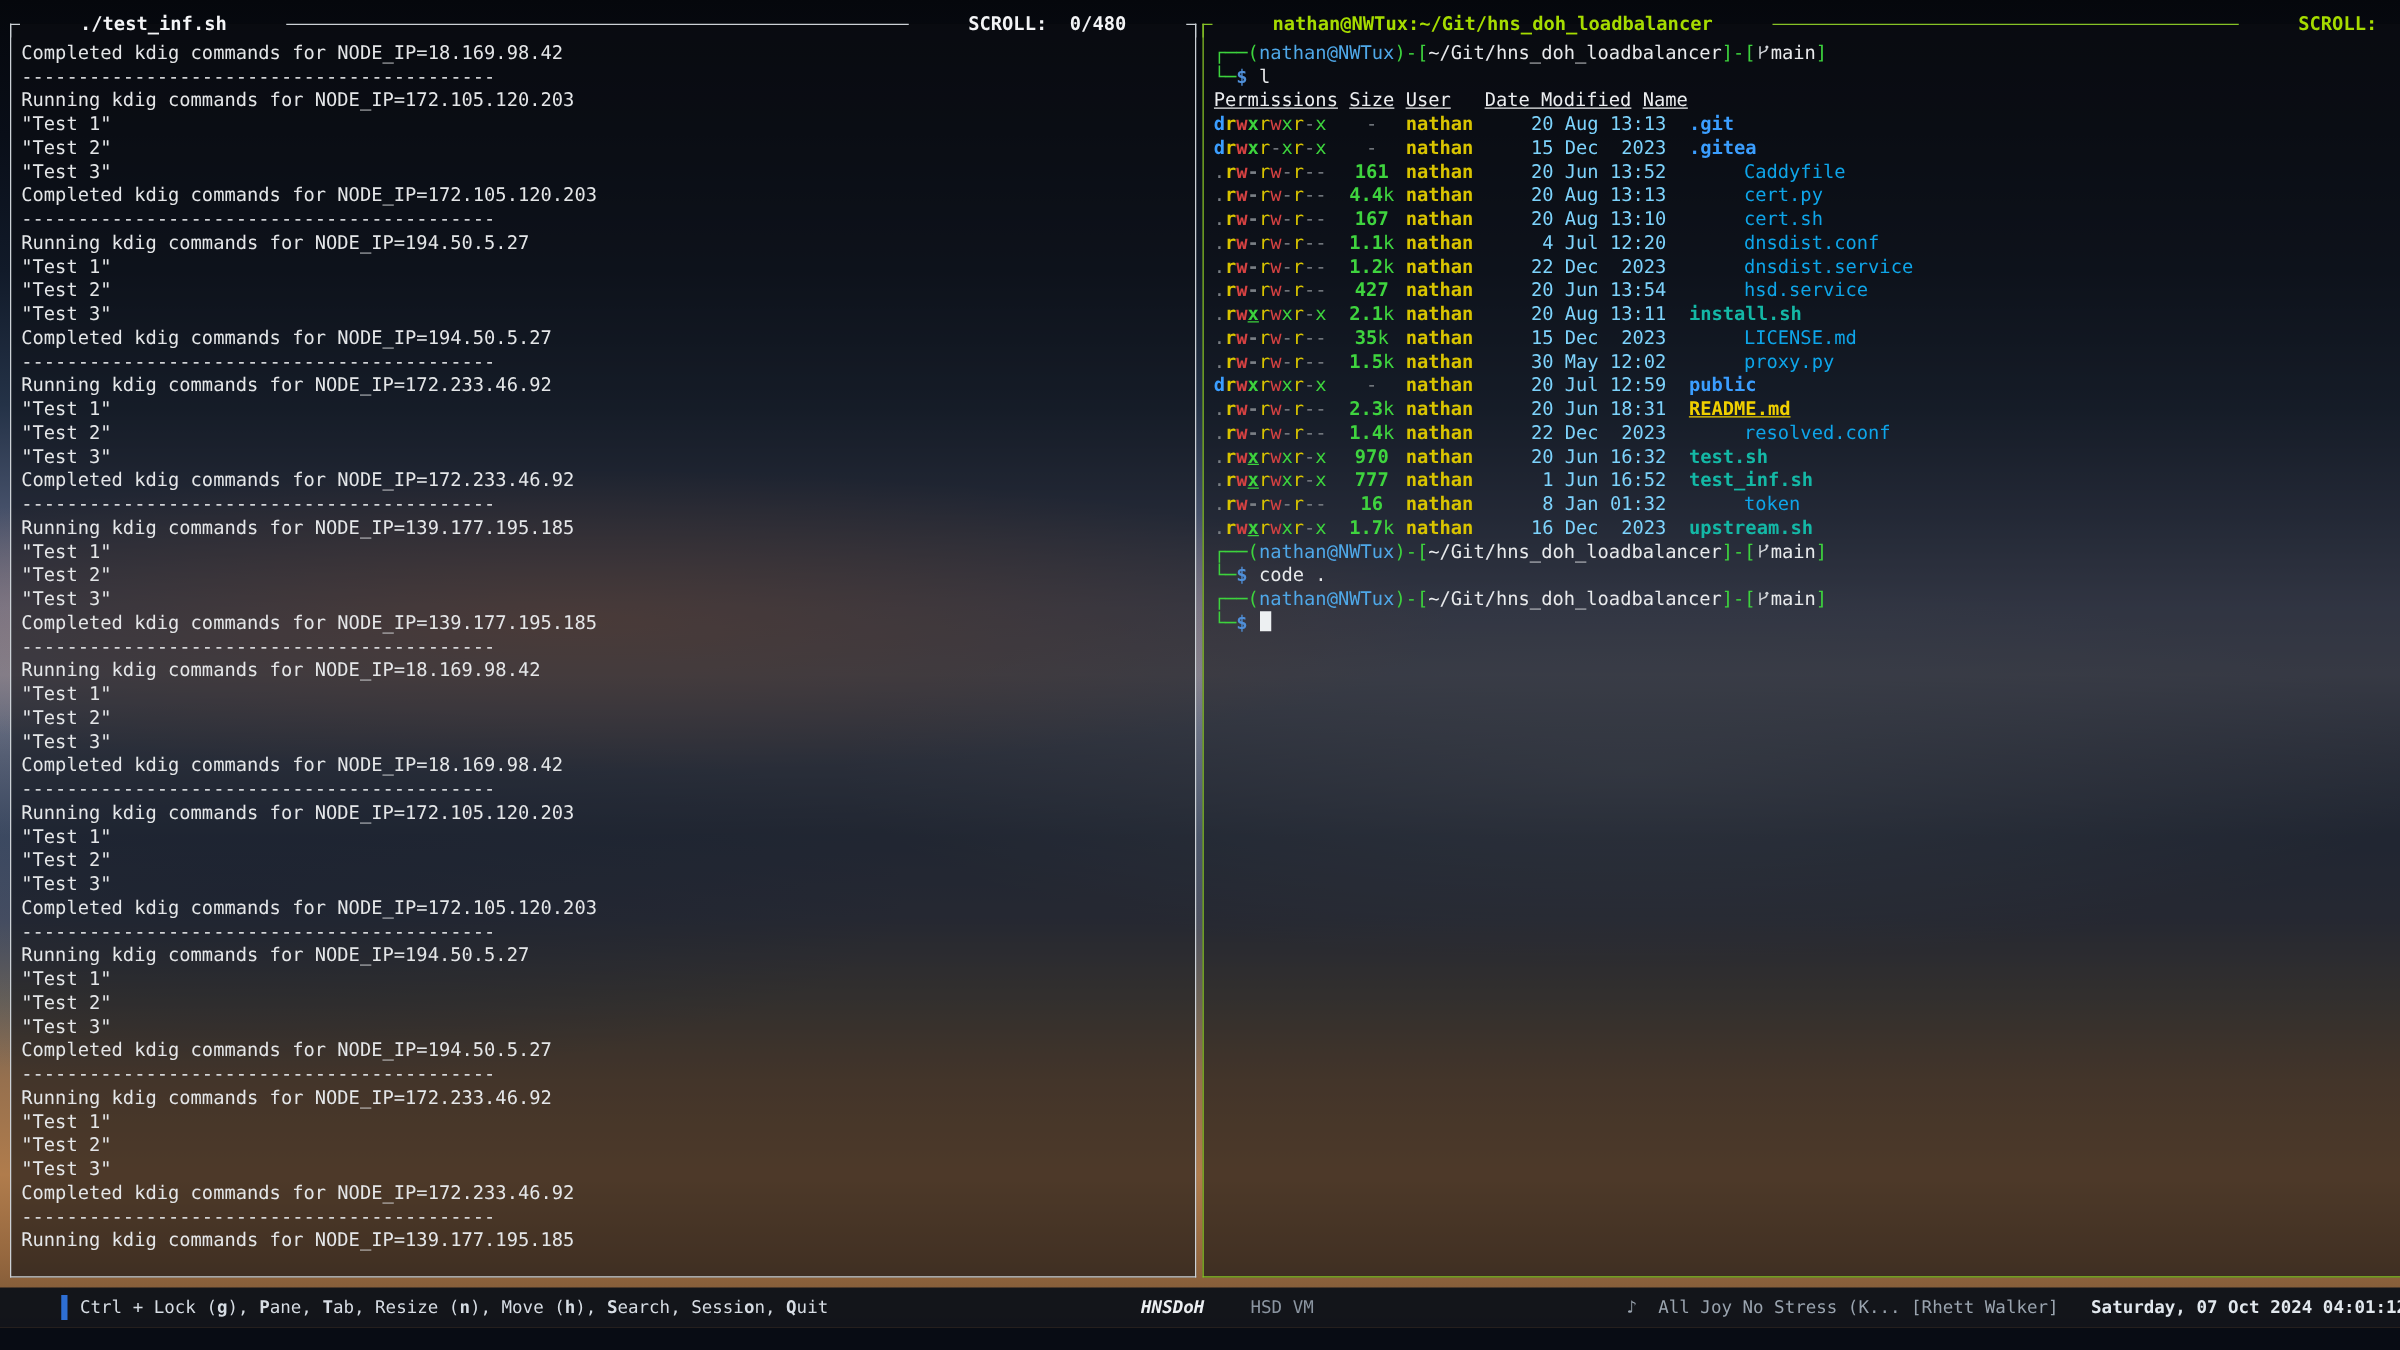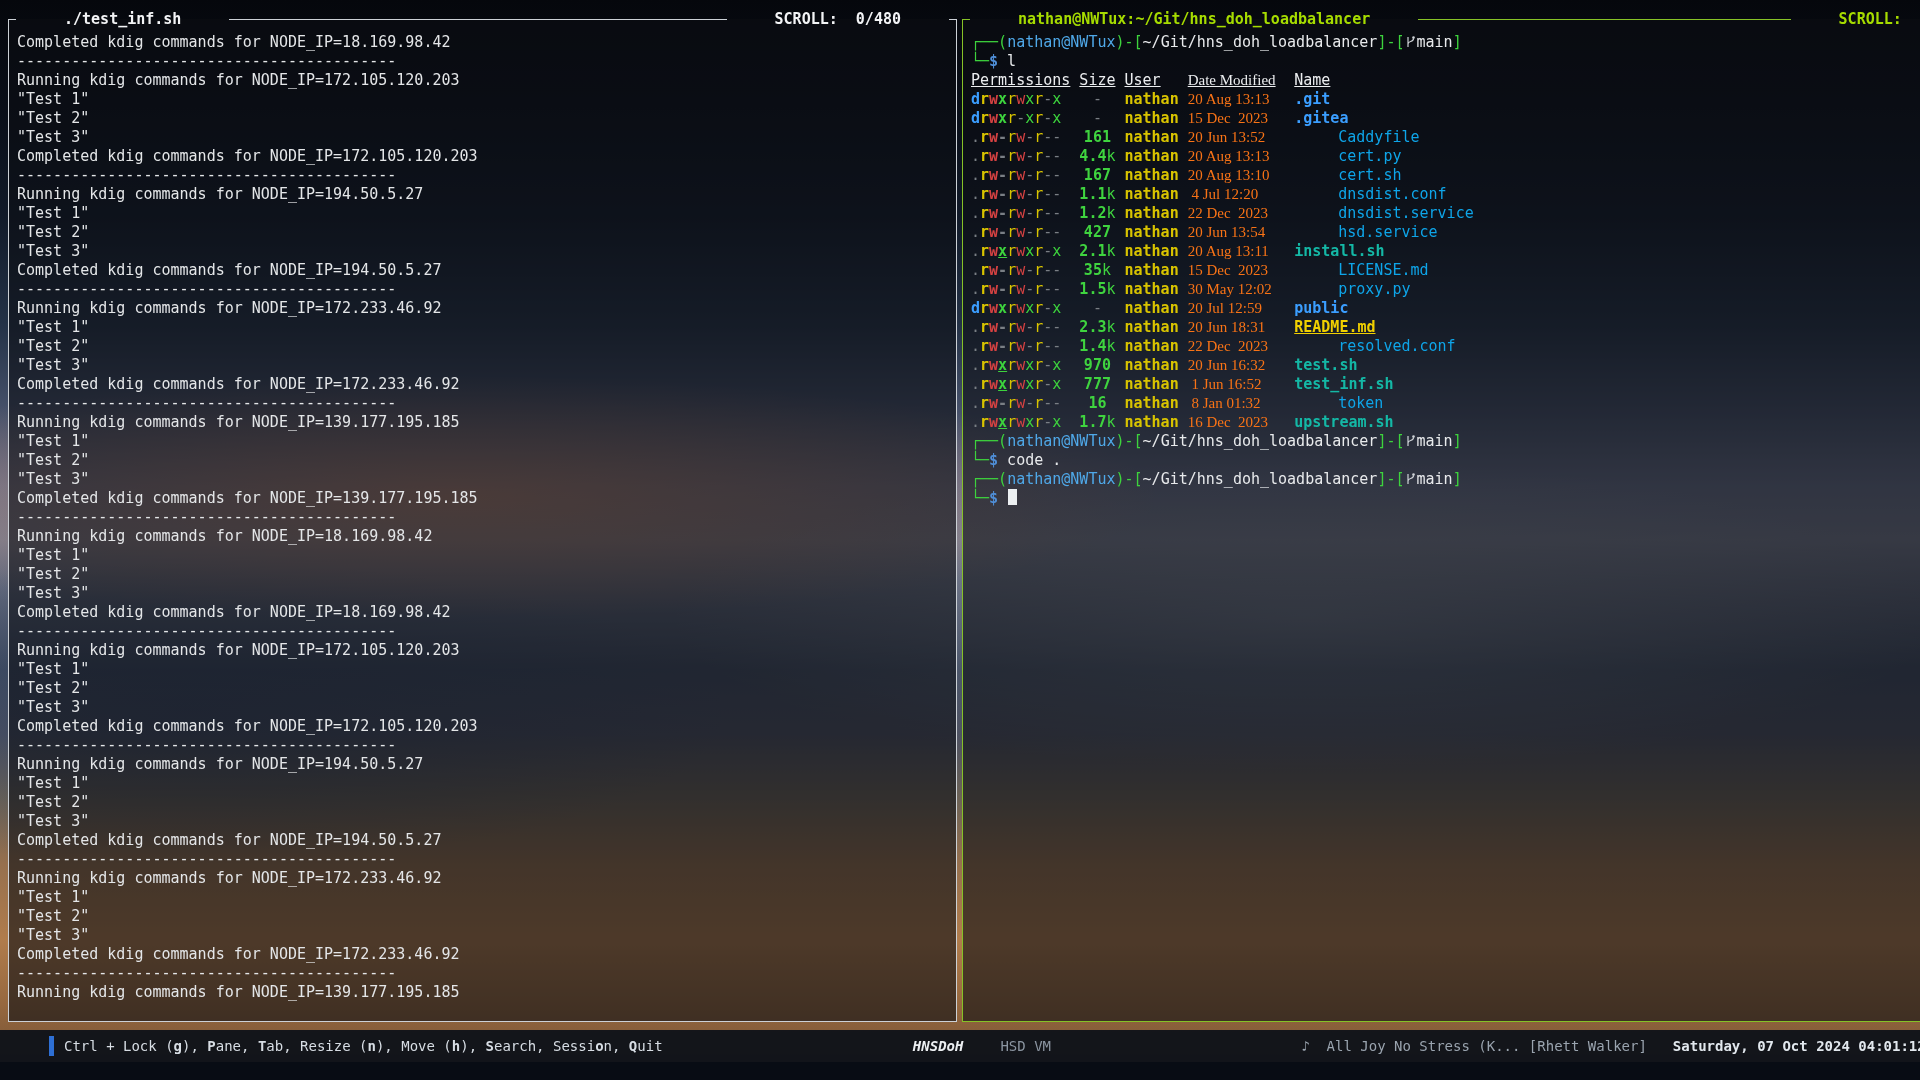--- a/index.html
+++ b/index.html
@@ -42,35 +42,35 @@
   .sticon{display:inline-block;margin-left:22px;}
   .ok{color:#3dd33d;}
   .err{color:#e04040;font-weight:bold;}
   .cursor{display:inline-block;width:9px;height:16px;background:#edf0f2;
           vertical-align:-2px;margin-left:1px;}
   .branch-icon{vertical-align:-2px;margin-right:1px;}
   
   .f-perms{display:inline-block;width:11ch;}
   .f-size{display:inline-block;width:4ch;text-align:center;}
   .f-user{display:inline-block;width:6ch;}
-  .f-date{display:inline-block;width:13ch;font-family:Liberation Serif, serif;}
+  .f-date{display:inline-block;width:13ch;}
   .hdr{color:#eceef0;}
   .hdr .u{text-decoration:underline;}
   .c-dim{color:#7a7f85;}
   .c-r{color:#d9c400;}
   .c-w{color:#d64242;}
   .c-x{color:#3dd33d;}
   .c-d{color:#3b9eff;font-weight:bold;}
   .b{font-weight:bold;}
   .xu{text-decoration:underline;}
   .sz-n{color:#3fd43f;font-weight:bold;}
   .sz-u{color:#3fd43f;}
   .sz-dash{color:#7a7f85;}
   .usr{color:#d9c400;font-weight:bold;}
-  .dt{color:#f97316;}
+  .dt{color:#7dd3fc;margin-left:37px;}
   .nm-dir{color:#3b9eff;font-weight:bold;}
   .nm-exec{color:#14b8a6;font-weight:bold;}
   .nm-readme{color:#f0d000;font-weight:bold;text-decoration:underline;}
   .nm-plain{color:#0ea5e9;margin-left:44px;}
   
   .bar{position:absolute;left:0;top:1030px;width:1920px;height:32px;
        background:rgba(10,15,24,0.92);display:flex;align-items:center;
        font-size:14px;color:#d7dde4;white-space:pre;padding-left:39px;}
   .bar-ind{width:5px;height:20px;background:#2e6fd4;margin:0 10px;flex:0 0 5px;}
   .kb b{font-weight:bold;}

